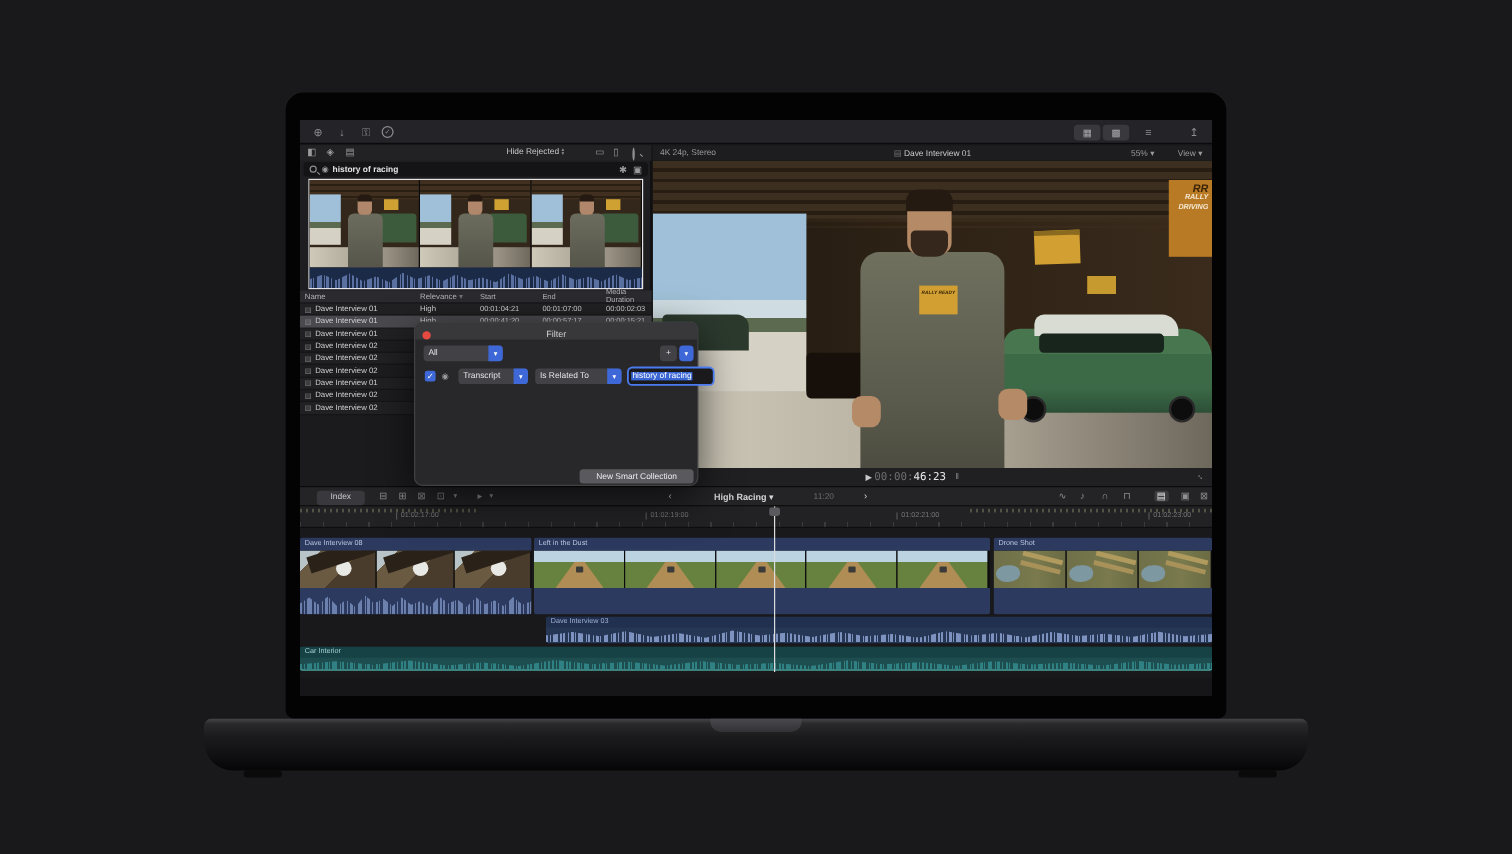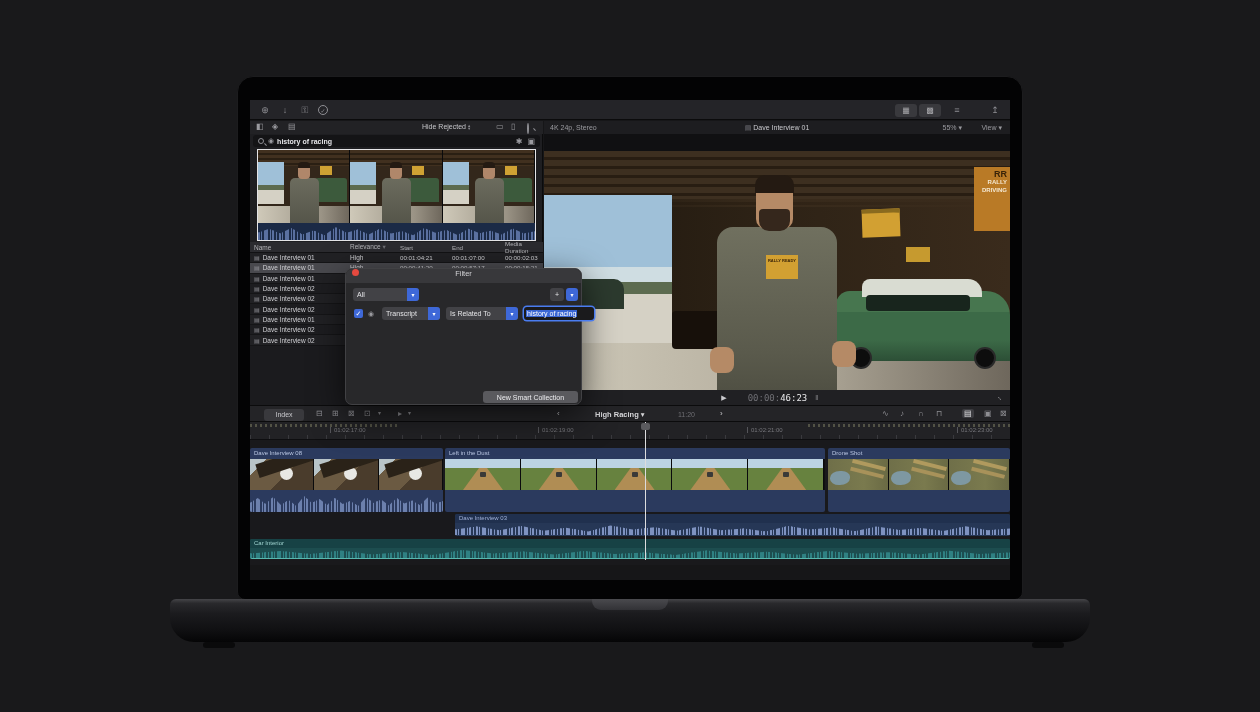--- a/index.html
+++ b/index.html
@@ -76,21 +76,21 @@
   .c-name { width:97px; padding-left:4px; display:flex; align-items:center; gap:3px; overflow:hidden; white-space:nowrap; }
   .c-rel { width:51px; padding-left:3px; }
   .c-start,.c-end { width:52px; padding-left:2px; font-size:6.2px; }
   .c-end { width:53px; }
   .c-dur { width:38px; padding-left:2px; font-size:6.2px; }
   .row-ic { color:#8e8e93; font-size:6px; }
 
   
   .viewer { left:294px; top:21px; width:466px; height:284px; background:#101012; }
   .v-info { left:0; top:0; width:466px; height:13px; background:#1d1d20; color:#9a9a9f; font-size:7px; }
-  .v-video { left:0; top:30px; width:466px; height:256px; background:#241c13; overflow:hidden; }
+  .v-video { left:0; top:13px; width:466px; height:256px; background:#241c13; overflow:hidden;font-style:italic; }
   .v-controls { left:0; top:269px; width:466px; height:15px; background:#202023;
     display:flex; align-items:center; color:#8e8e93; }
   .tc { font-family:"DejaVu Sans Mono", monospace; font-size:9px; }
 
   
   .sc-ceil { position:absolute; left:0; top:0; width:466px; height:56px;
     background:repeating-linear-gradient(180deg,#3d2f20 0 6px,#281d12 6px 9px); }
   .sc-wall { position:absolute; left:0; top:48px; width:466px; height:150px;
     background:linear-gradient(90deg,#1f170e,#33261790 45%,#3a2b1c); }
   .sc-open { position:absolute; left:0; top:44px; width:128px; height:150px;
@@ -115,21 +115,21 @@
   .sc-beard { position:absolute; left:215px; top:58px; width:31px; height:22px; background:#35271c; border-radius:4px 4px 10px 10px; }
   .sc-torso { position:absolute; left:173px; top:76px; width:120px; height:180px;
     background:linear-gradient(180deg,#70705f,#5a5a4c 70%,#4c4c40); border-radius:16px 16px 0 0; }
   .sc-patch { position:absolute; left:222px; top:104px; width:32px; height:24px; background:#d2a032;
     color:#3a2408; font-size:4px; font-weight:bold; text-align:center; line-height:5px; padding-top:3px; }
   .sc-hand { position:absolute; width:24px; height:26px; background:#b58a66; border-radius:8px; }
 
   
   .dialog { left:95px; top:168px; width:237px; height:137px; background:#28282a;
     border-radius:7px; box-shadow:0 10px 34px rgba(0,0,0,.65); z-index:30; border:1px solid #414144; }
-  .dlg-title { height:14px; background:#38383b; border-radius:6px 6px 0 0; display:flex; align-items:flex-start;
+  .dlg-title { height:14px; background:#38383b; border-radius:6px 6px 0 0; display:flex; align-items:flex-end;
     justify-content:center; color:#d2d2d5; font-size:7.5px; position:relative; }
   .dlg-dot { position:absolute; left:6px; width:7px; height:7px; border-radius:50%; background:#e5493f; }
   .pill { position:absolute; height:13px; background:#424246; border-radius:3px; display:flex; align-items:center;
     color:#e4e4e7; font-size:7px; }
   .pill .lbl { padding:0 4px; flex:1; }
   .blue-sq { width:12px; height:13px; background:#3e68d8; border-radius:0 3px 3px 0; color:#fff;
     display:flex; align-items:center; justify-content:center; font-size:6px; }
   .blue-sq.solo { border-radius:3px; }
   .chk { position:absolute; width:9px; height:9px; background:#3e68d8; border-radius:2px; color:#fff;
     font-size:7px; display:flex; align-items:center; justify-content:center; }
@@ -397,21 +397,21 @@
           <div class="sc-hair"></div>
           <div class="sc-beard"></div>
           <div class="sc-hand" style="left:166px;top:196px"></div>
           <div class="sc-hand" style="left:288px;top:190px"></div>
         </div>
 
         <div class="abs v-controls">
           <span style="margin-left:6px">◔</span>
           <span style="margin-left:2px;font-size:6px">▾</span>
           <span style="margin-left:162px;color:#c9c9cd;font-size:7px">▶</span>
-          <span class="tc" style="margin-left:21px"><span class="dim">00:00:</span><span style="color:#e8e8ea">46:23</span></span>
+          <span class="tc" style="margin-left:2px"><span class="dim">00:00:</span><span style="color:#e8e8ea">46:23</span></span>
           <span style="margin-left:8px">‖</span>
           <span style="margin-left:auto;margin-right:6px;display:inline-block;transform:rotate(45deg)">↔</span>
         </div>
       </div>
 
       <div class="abs dialog">
         <div class="dlg-title">
           <span class="dlg-dot"></span>
           <span>Filter</span>
         </div>

